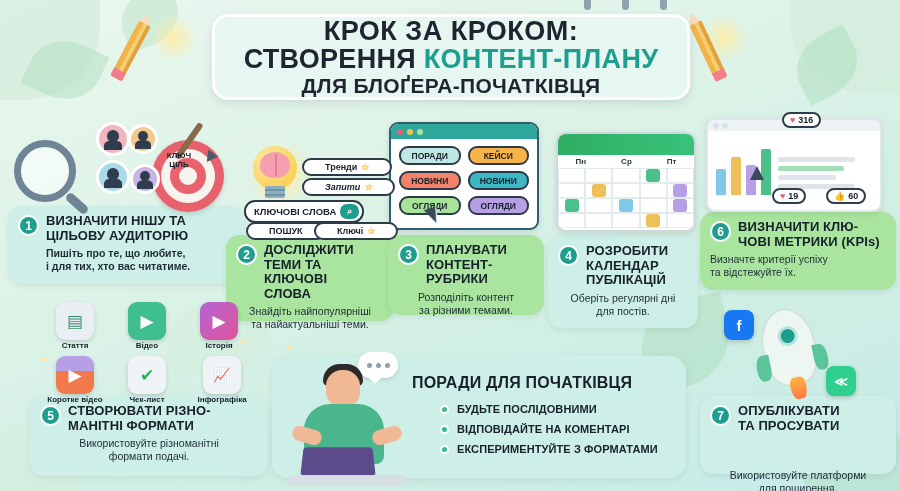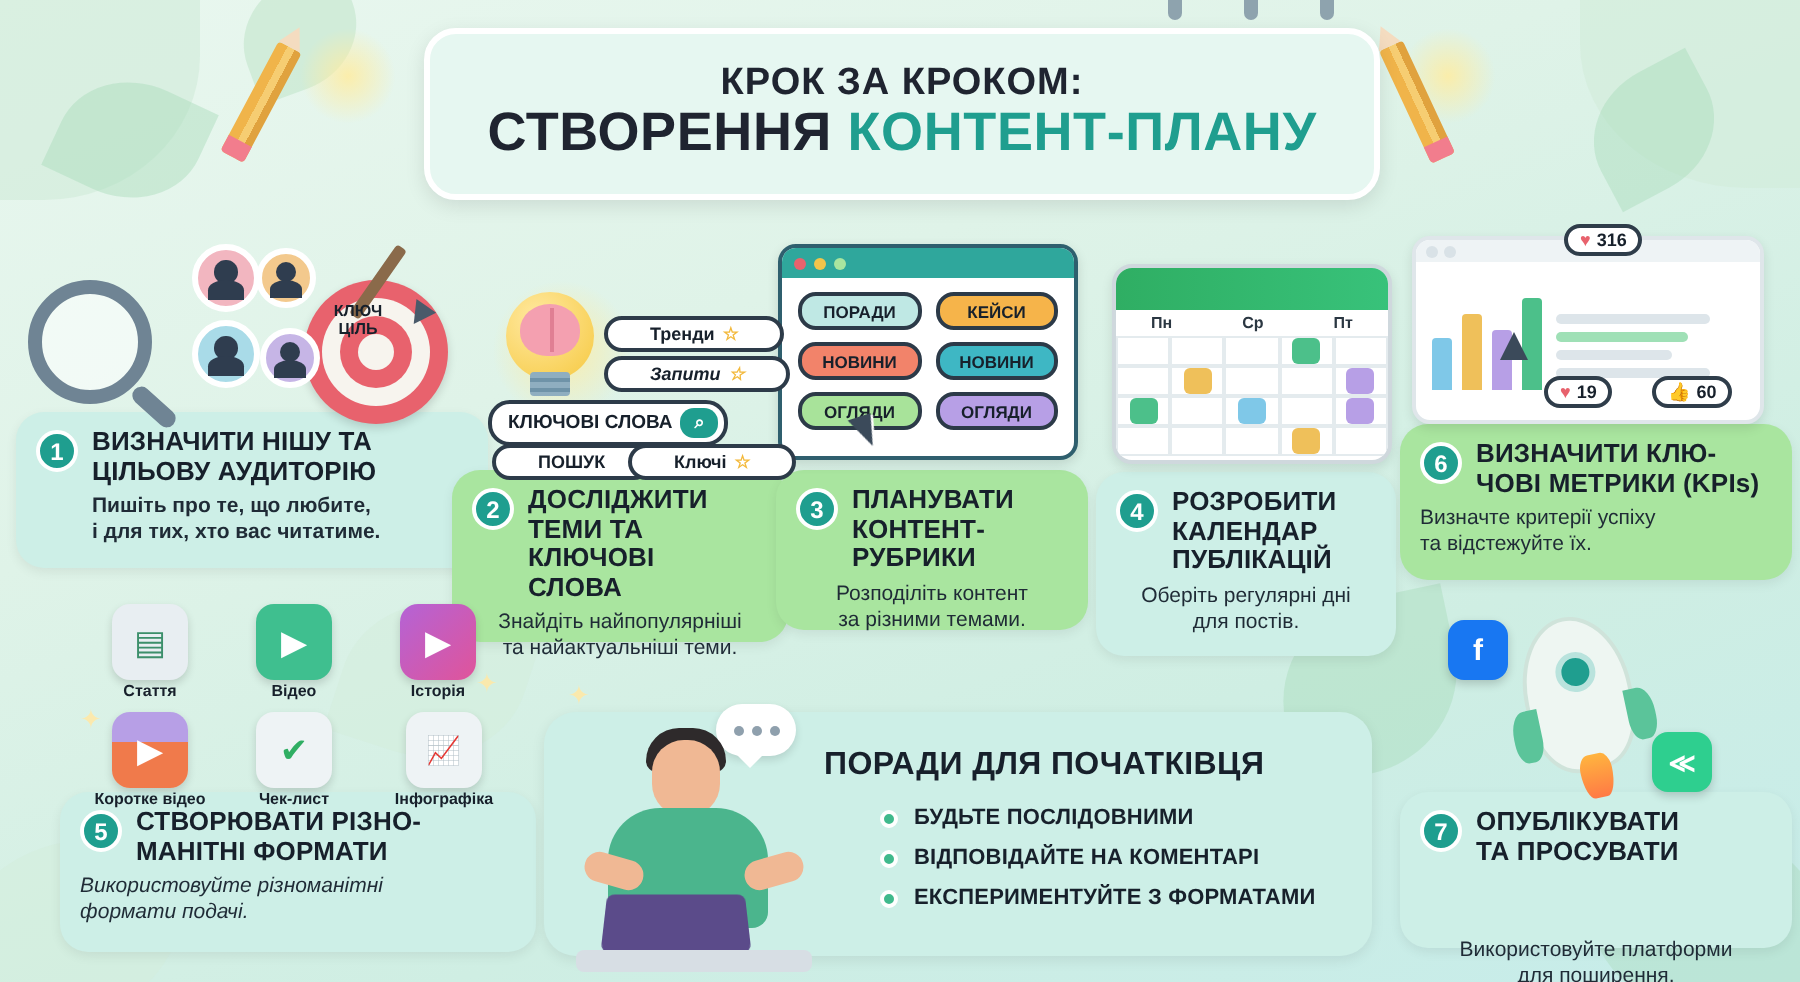--- a/index.html
+++ b/index.html
@@ -21,21 +21,21 @@
           background: radial-gradient(circle, rgba(255,236,160,.85) 0%, rgba(255,236,160,0) 70%); }
 
   
   .title-card {
     position:absolute; left:212px; top:14px; width:478px; height:86px;
     background:#e6f7f1; border:3px solid #ffffff; border-radius:16px;
     box-shadow: 0 3px 10px rgba(0,0,0,.10);
     display:flex; flex-direction:column; align-items:center; justify-content:center;
     text-align:center; z-index:6;
   }
-  .t-l1 { font-size:19px; font-weight:bold; color:#1f2430; letter-spacing:.5px; line-height:1.05; }
+  .t-l1 { font-size:27px; font-weight:bold; color:#1f2430; letter-spacing:.5px; line-height:1.05; }
   .t-l2 { font-size:27px; font-weight:bold; color:#1f2430; letter-spacing:.3px; line-height:1.08; }
   .t-l2 .accent { color:#1f9e8f; }
   .t-l3 { font-size:21px; font-weight:bold; color:#1f2430; letter-spacing:.3px; line-height:1.1; }
 
   
   .pencil { position:absolute; width:13px; height:62px; z-index:5;
             background: linear-gradient(90deg,#f0b44a 0 40%, #f6cd72 40% 70%, #e0a23e 70% 100%);
             border-radius:2px; }
   .pencil:before { content:""; position:absolute; left:0; top:-11px; width:0;height:0;
             border-left:6.5px solid transparent; border-right:6.5px solid transparent;
@@ -168,21 +168,21 @@
                 font-size:9px; font-weight:bold; color:#17202b; }
   #kpi-likes { left:782px; top:112px; }
   #kpi-up { left:772px; top:188px; }
   #kpi-share { left:826px; top:188px; }
   .up-arrow { position:absolute; left:750px; top:166px; width:0;height:0; z-index:8;
               border-left:7px solid transparent;border-right:7px solid transparent;
               border-bottom:14px solid #3b4a5a; }
 
   
   #card-5 { left:30px; top:396px; width:238px; height:80px; }
-  #card-5 .h-sub { text-align:left;font-style:italic; }
+  #card-5 .h-sub { text-align:center; }
 
   .formats { position:absolute; left:36px; top:302px; width:226px; height:96px; z-index:5; }
   .fmt { position:absolute; width:66px; text-align:center; }
   .fmt-ico { width:38px;height:38px;border-radius:9px;margin:0 auto;
              display:flex;align-items:center;justify-content:center;color:#fff;font-size:17px;
              box-shadow:0 2px 4px rgba(0,0,0,.15); }
   .fmt-lbl { font-size:8px; font-weight:bold; color:#17202b; margin-top:2px; line-height:1;}
 
   
   #card-7 { left:700px; top:396px; width:196px; height:78px; }
@@ -254,20 +254,21 @@
   <div class="sparkle" style="left:238px;top:334px;">✦</div>
   <div class="sparkle" style="left:226px;top:374px;">✦</div>
   <div class="sparkle" style="left:284px;top:340px;">✦</div>
 
   <div class="pencil" id="pencil-left"></div>
   <div class="pencil" id="pencil-right"></div>
 
   <div class="title-card">
     <div class="t-l1">КРОК ЗА КРОКОМ:</div>
     <div class="t-l2"><span>СТВОРЕННЯ </span><span class="accent">КОНТЕНТ-ПЛАНУ</span></div>
+    <div class="t-l3">ДЛЯ БЛОҐЕРА-ПОЧАТКІВЦЯ</div>
   </div>
 
   <div class="magnifier">
     <div class="mag-ring"></div>
     <div class="mag-handle"></div>
   </div>
   <div class="avatar" style="left:96px;top:122px;width:34px;height:34px;background:#f2b6c0;">
       <div class="av-head"></div>
       <div class="av-body"></div>
     </div>

